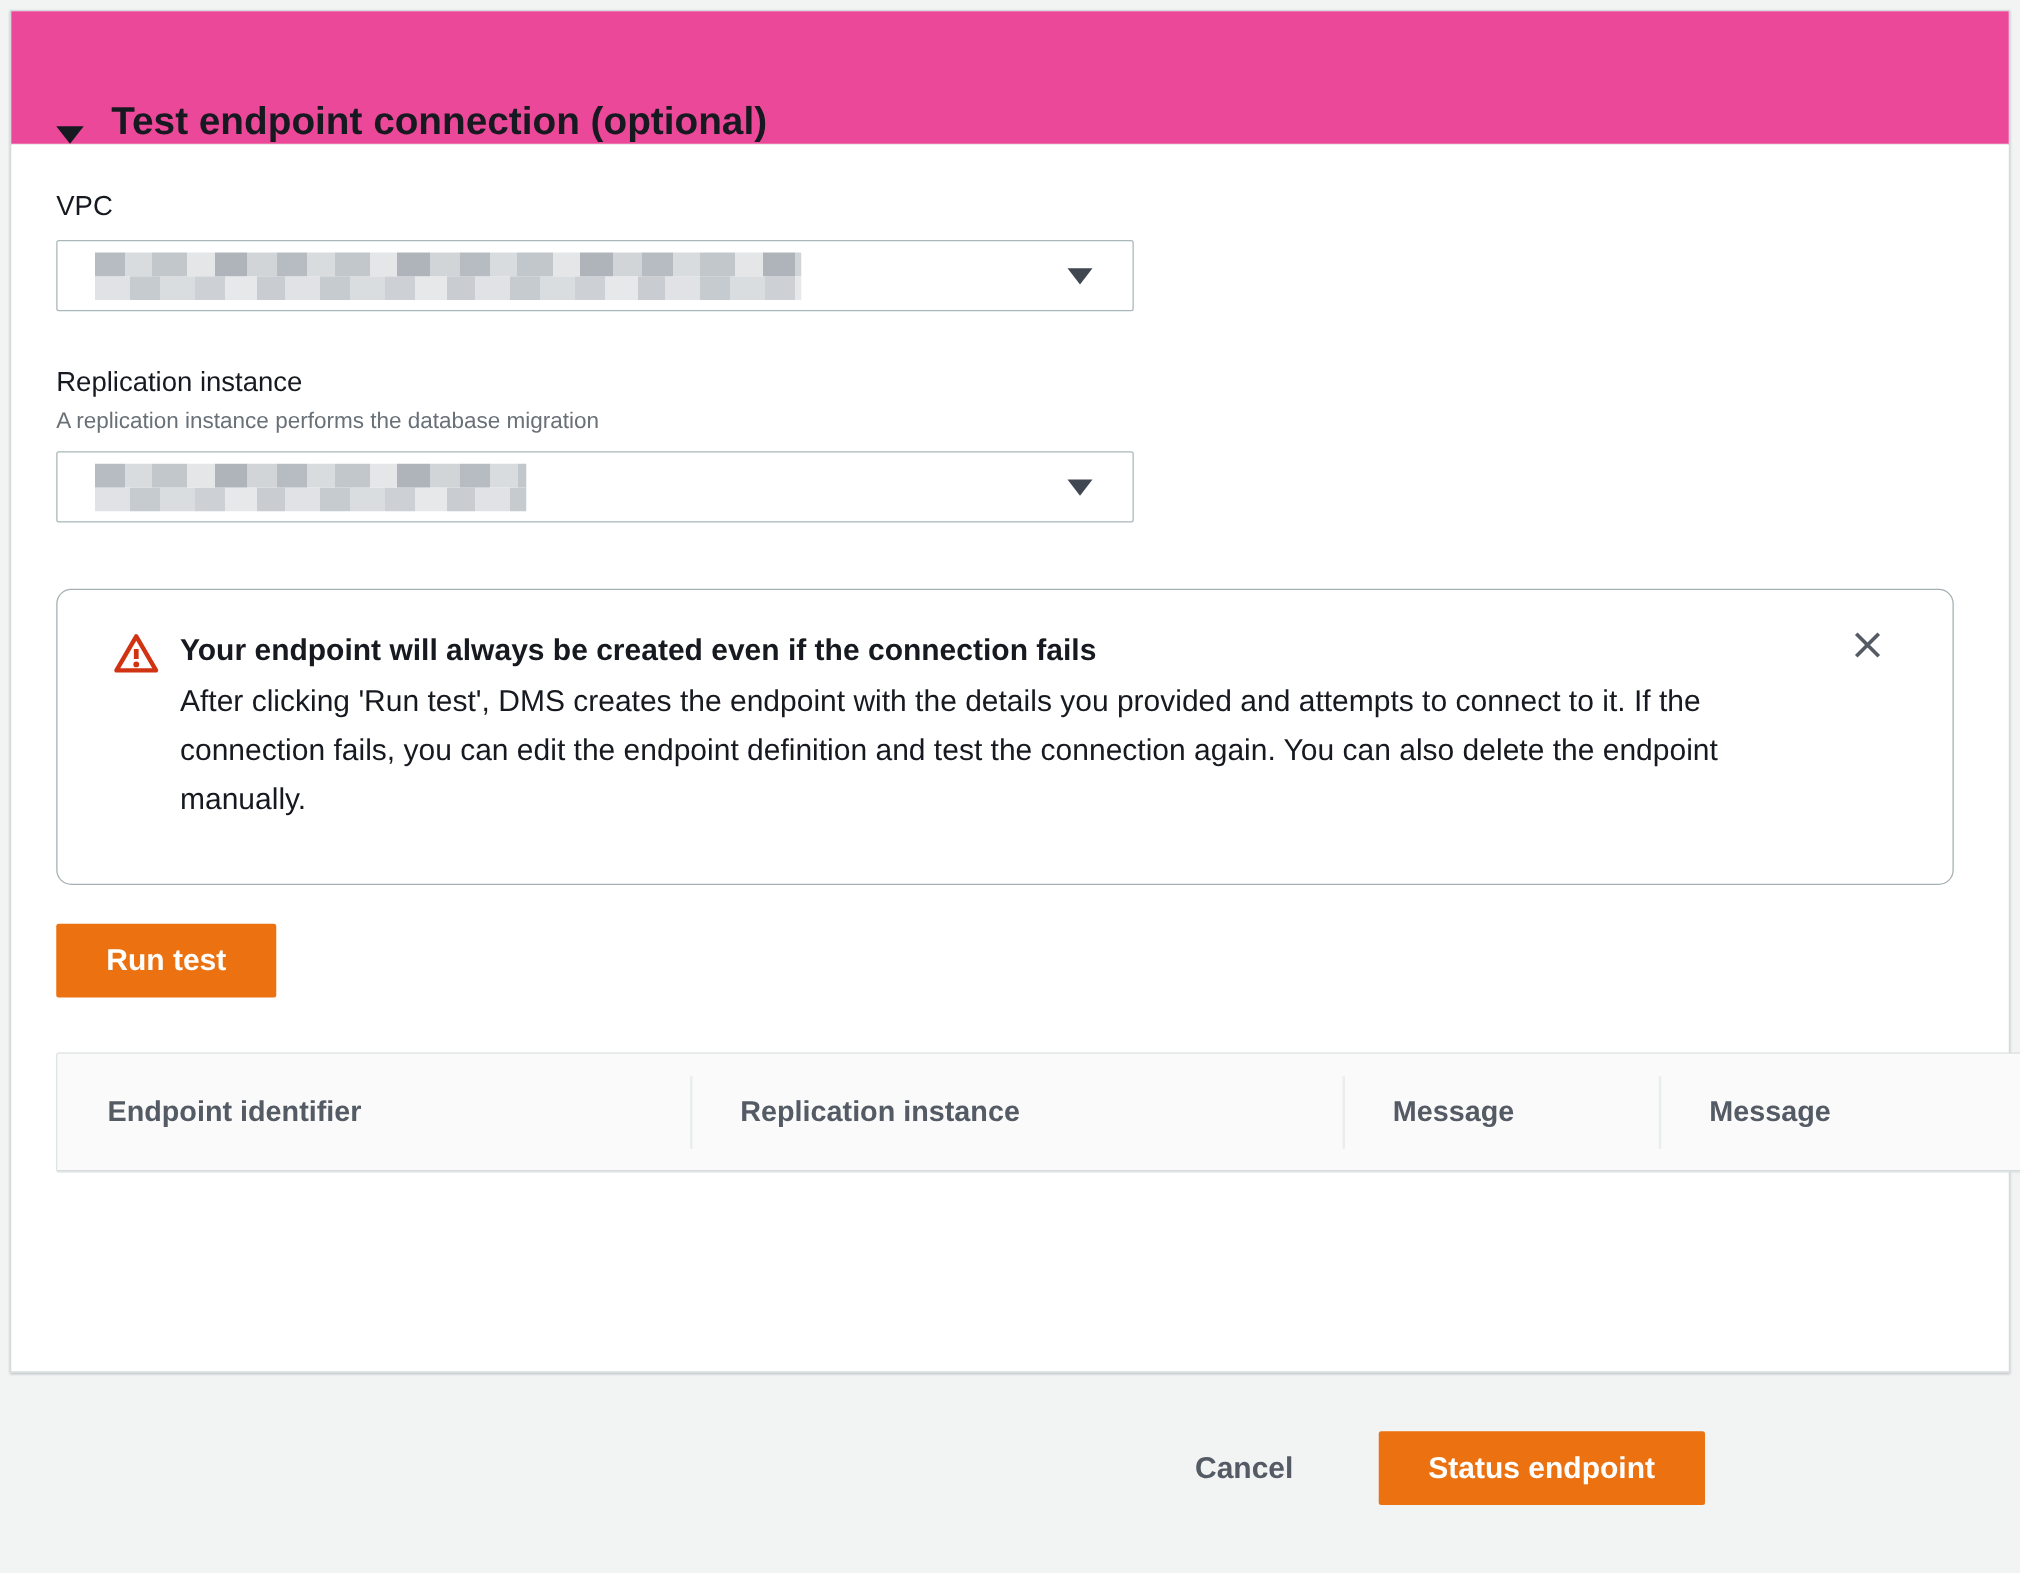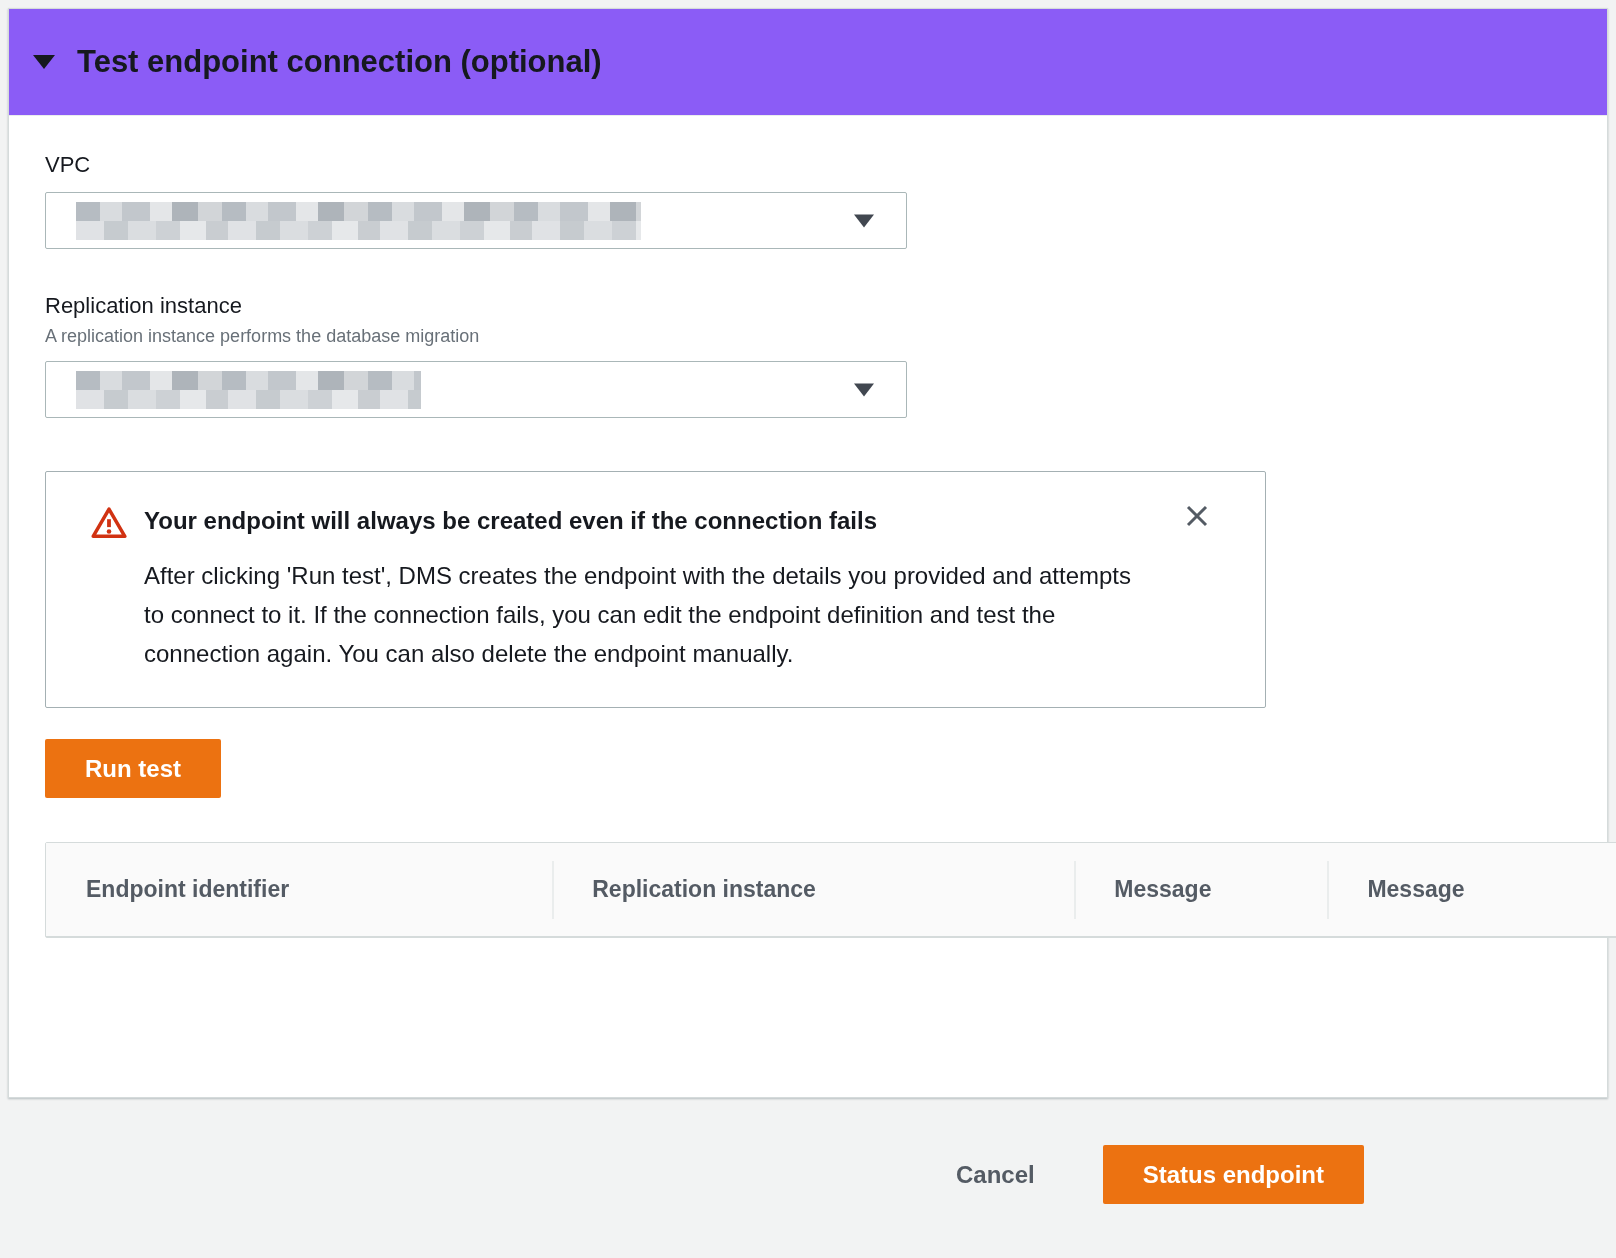--- a/index.html
+++ b/index.html
@@ -13,24 +13,24 @@
   }
   .panel {
     position:absolute; left:8px; top:8px;
     width:1600px; height:1090px;
     background:#ffffff;
     border:1px solid #d5dbdb;
     box-shadow:0 1px 2px rgba(0,28,36,0.25);
   }
   .panel-header {
     height:107px;
-    background:#8b5cf6;
+    background:#ec4899;
     border-bottom:1px solid #eaeded;
-    display:flex; align-items:center;
-    padding:0 24px;
+    display:flex; align-items:flex-end;
+    padding:0 36px;
     cursor:pointer;
   }
   .caret {
     width:0; height:0;
     border-left:11px solid transparent;
     border-right:11px solid transparent;
     border-top:14px solid #16191f;
     margin-right:22px;
   }
   .panel-title { font-size:31px; font-weight:700; color:#16191f; }
@@ -69,30 +69,30 @@
     background-position:0 0,0 100%;
   }
   .redacted.vpc-redacted { width:565px; }
   .redacted.ri-redacted  { width:345px; }
 
   .group-2 { margin-top:44px; }
 
   .warning-box {
     position:relative;
     margin-top:53px;
-    width:1221px; min-height:237px;
+    width:1518px; min-height:237px;
     border:1px solid #a4b0b3;
-    border-radius:2px;
+    border-radius:12px;
     background:#fff;
     padding:30px 120px 30px 44px;
   }
   .warning-inner { display:flex; }
   .warning-icon-wrap { flex:0 0 38px; margin-right:16px; padding-top:2px; }
   .warning-title { font-size:24px; font-weight:700; line-height:38px; color:#16191f; }
-  .warning-body  { font-size:24px; line-height:39px; color:#16191f; margin-top:16px; max-width:1280px; }
+  .warning-body  { font-size:24px; line-height:39px; color:#16191f; margin-top:2px; max-width:1280px; }
   .close-btn {
     position:absolute; top:28px; right:52px;
     width:32px; height:32px;
     background:none; border:none; padding:0;
     cursor:pointer;
     display:flex; align-items:center; justify-content:center;
   }
 
   .btn-orange {
     display:inline-block;

